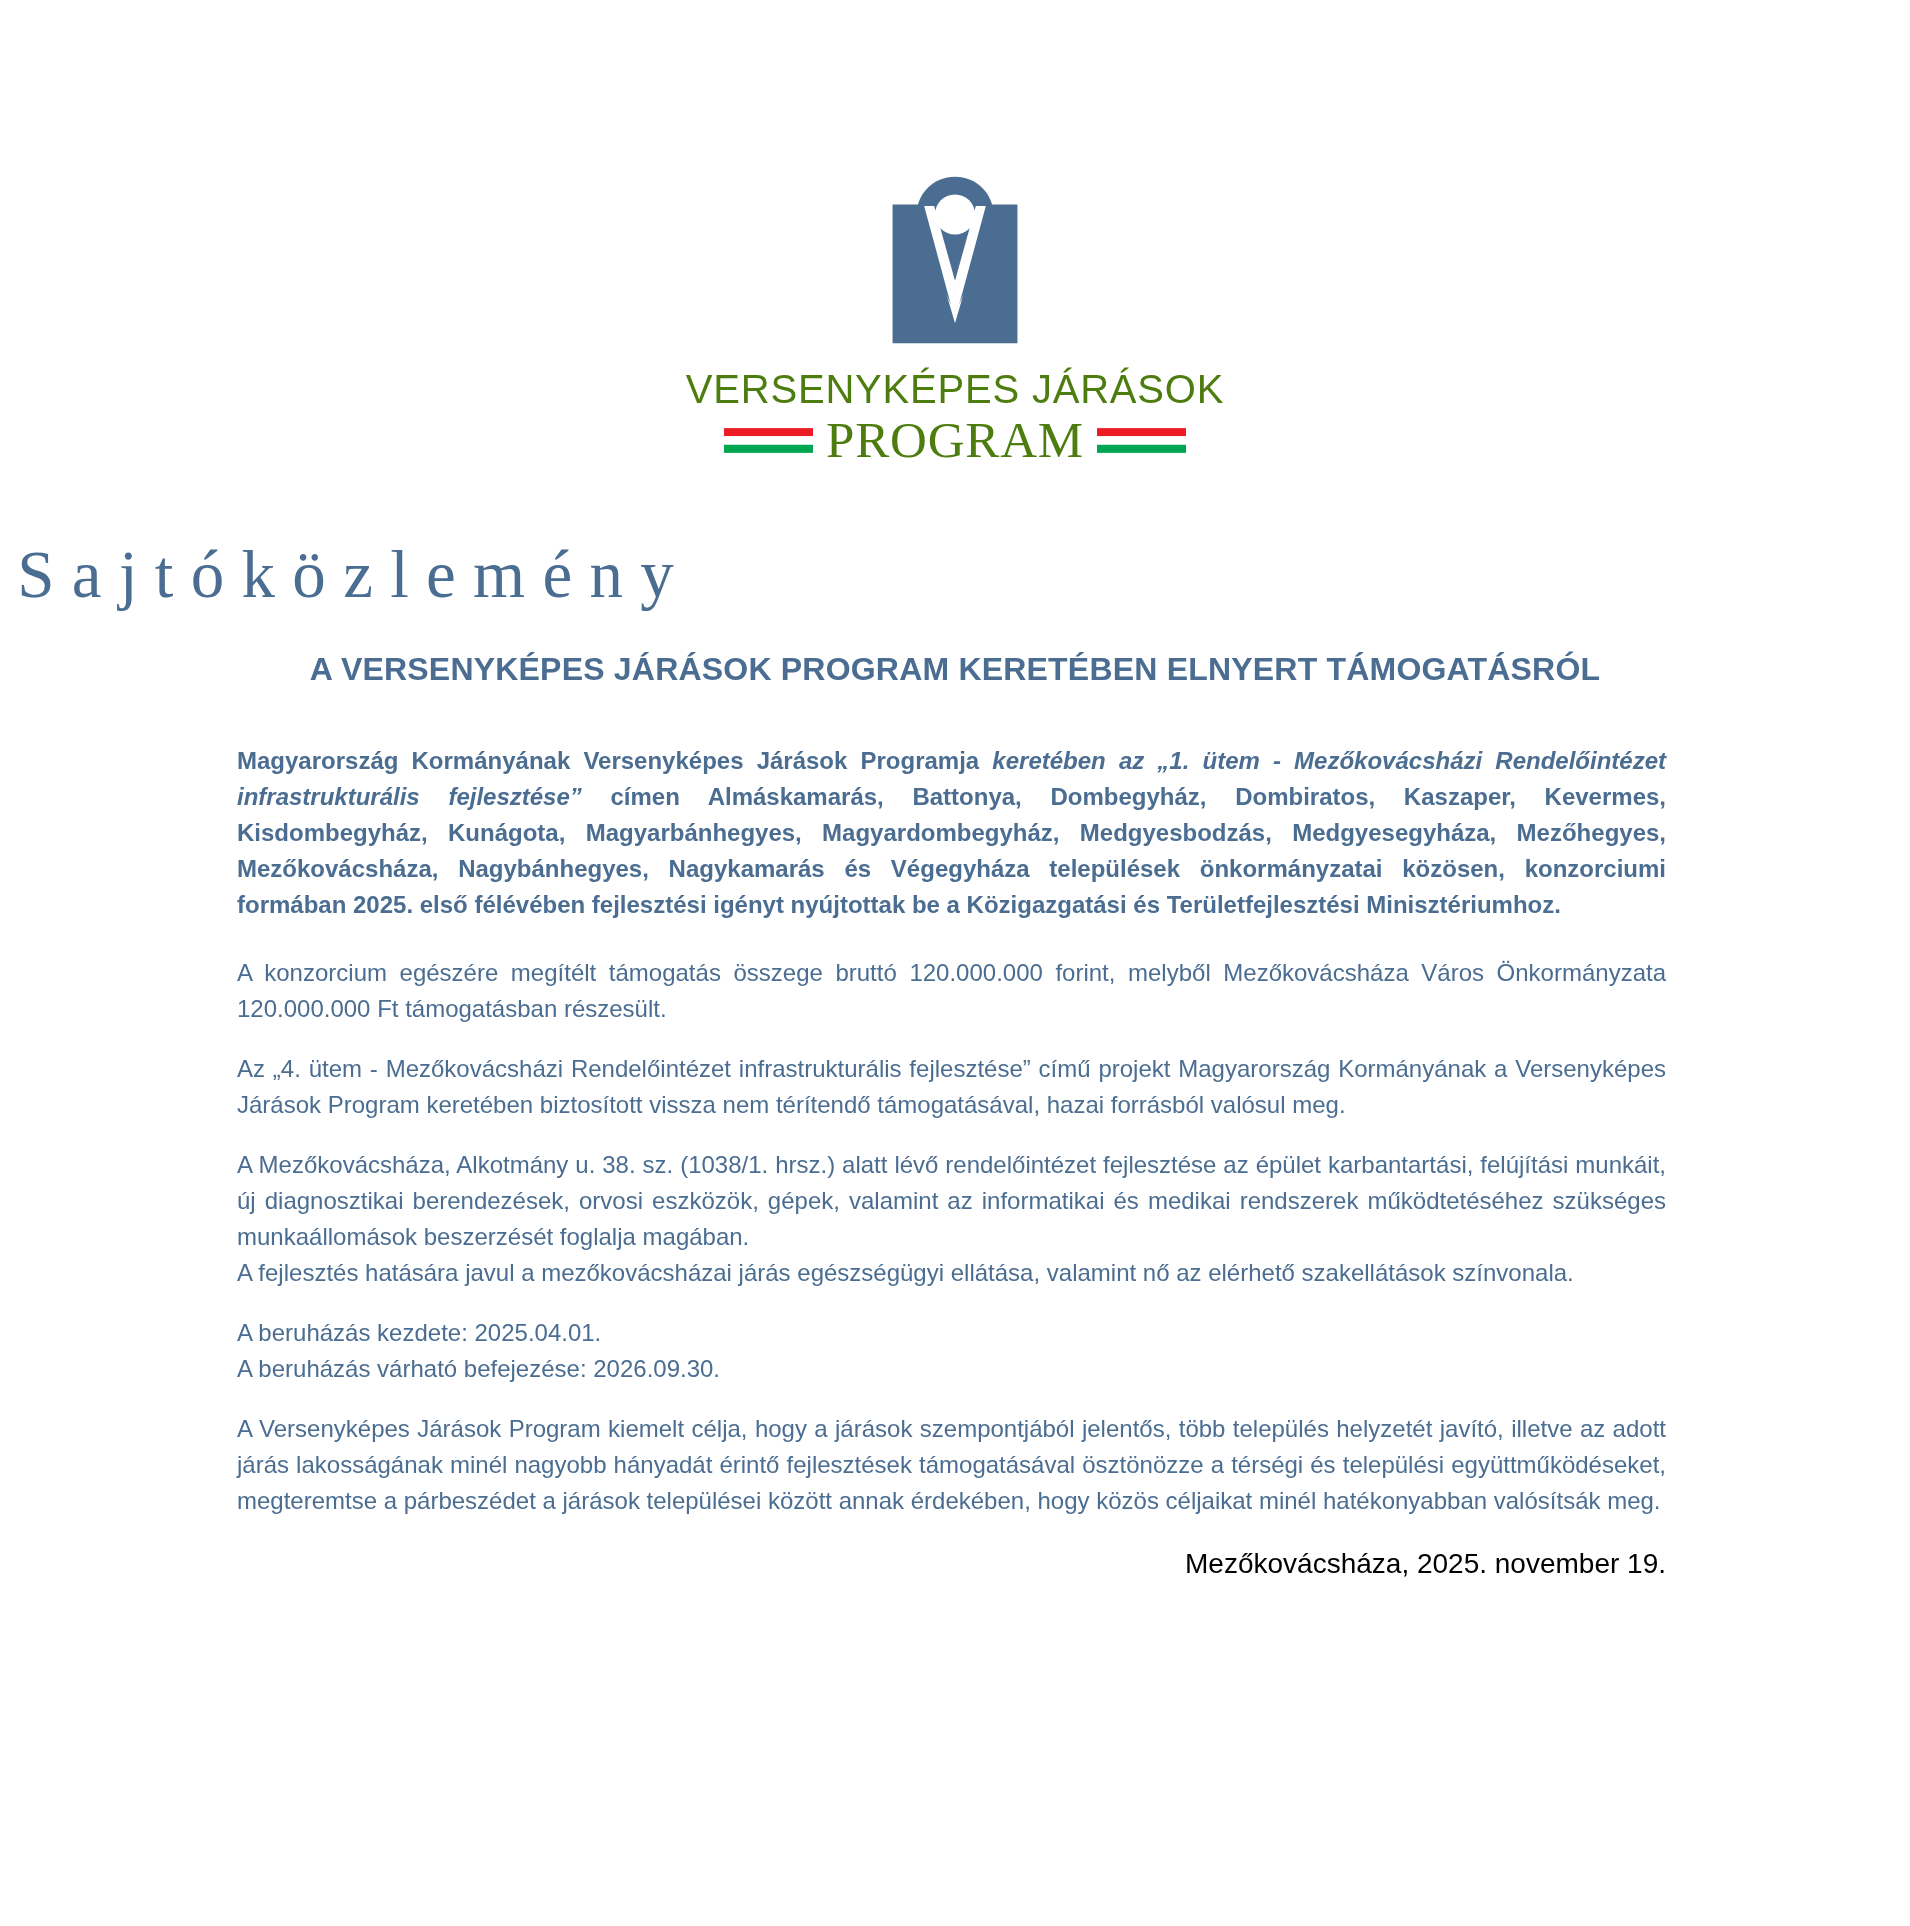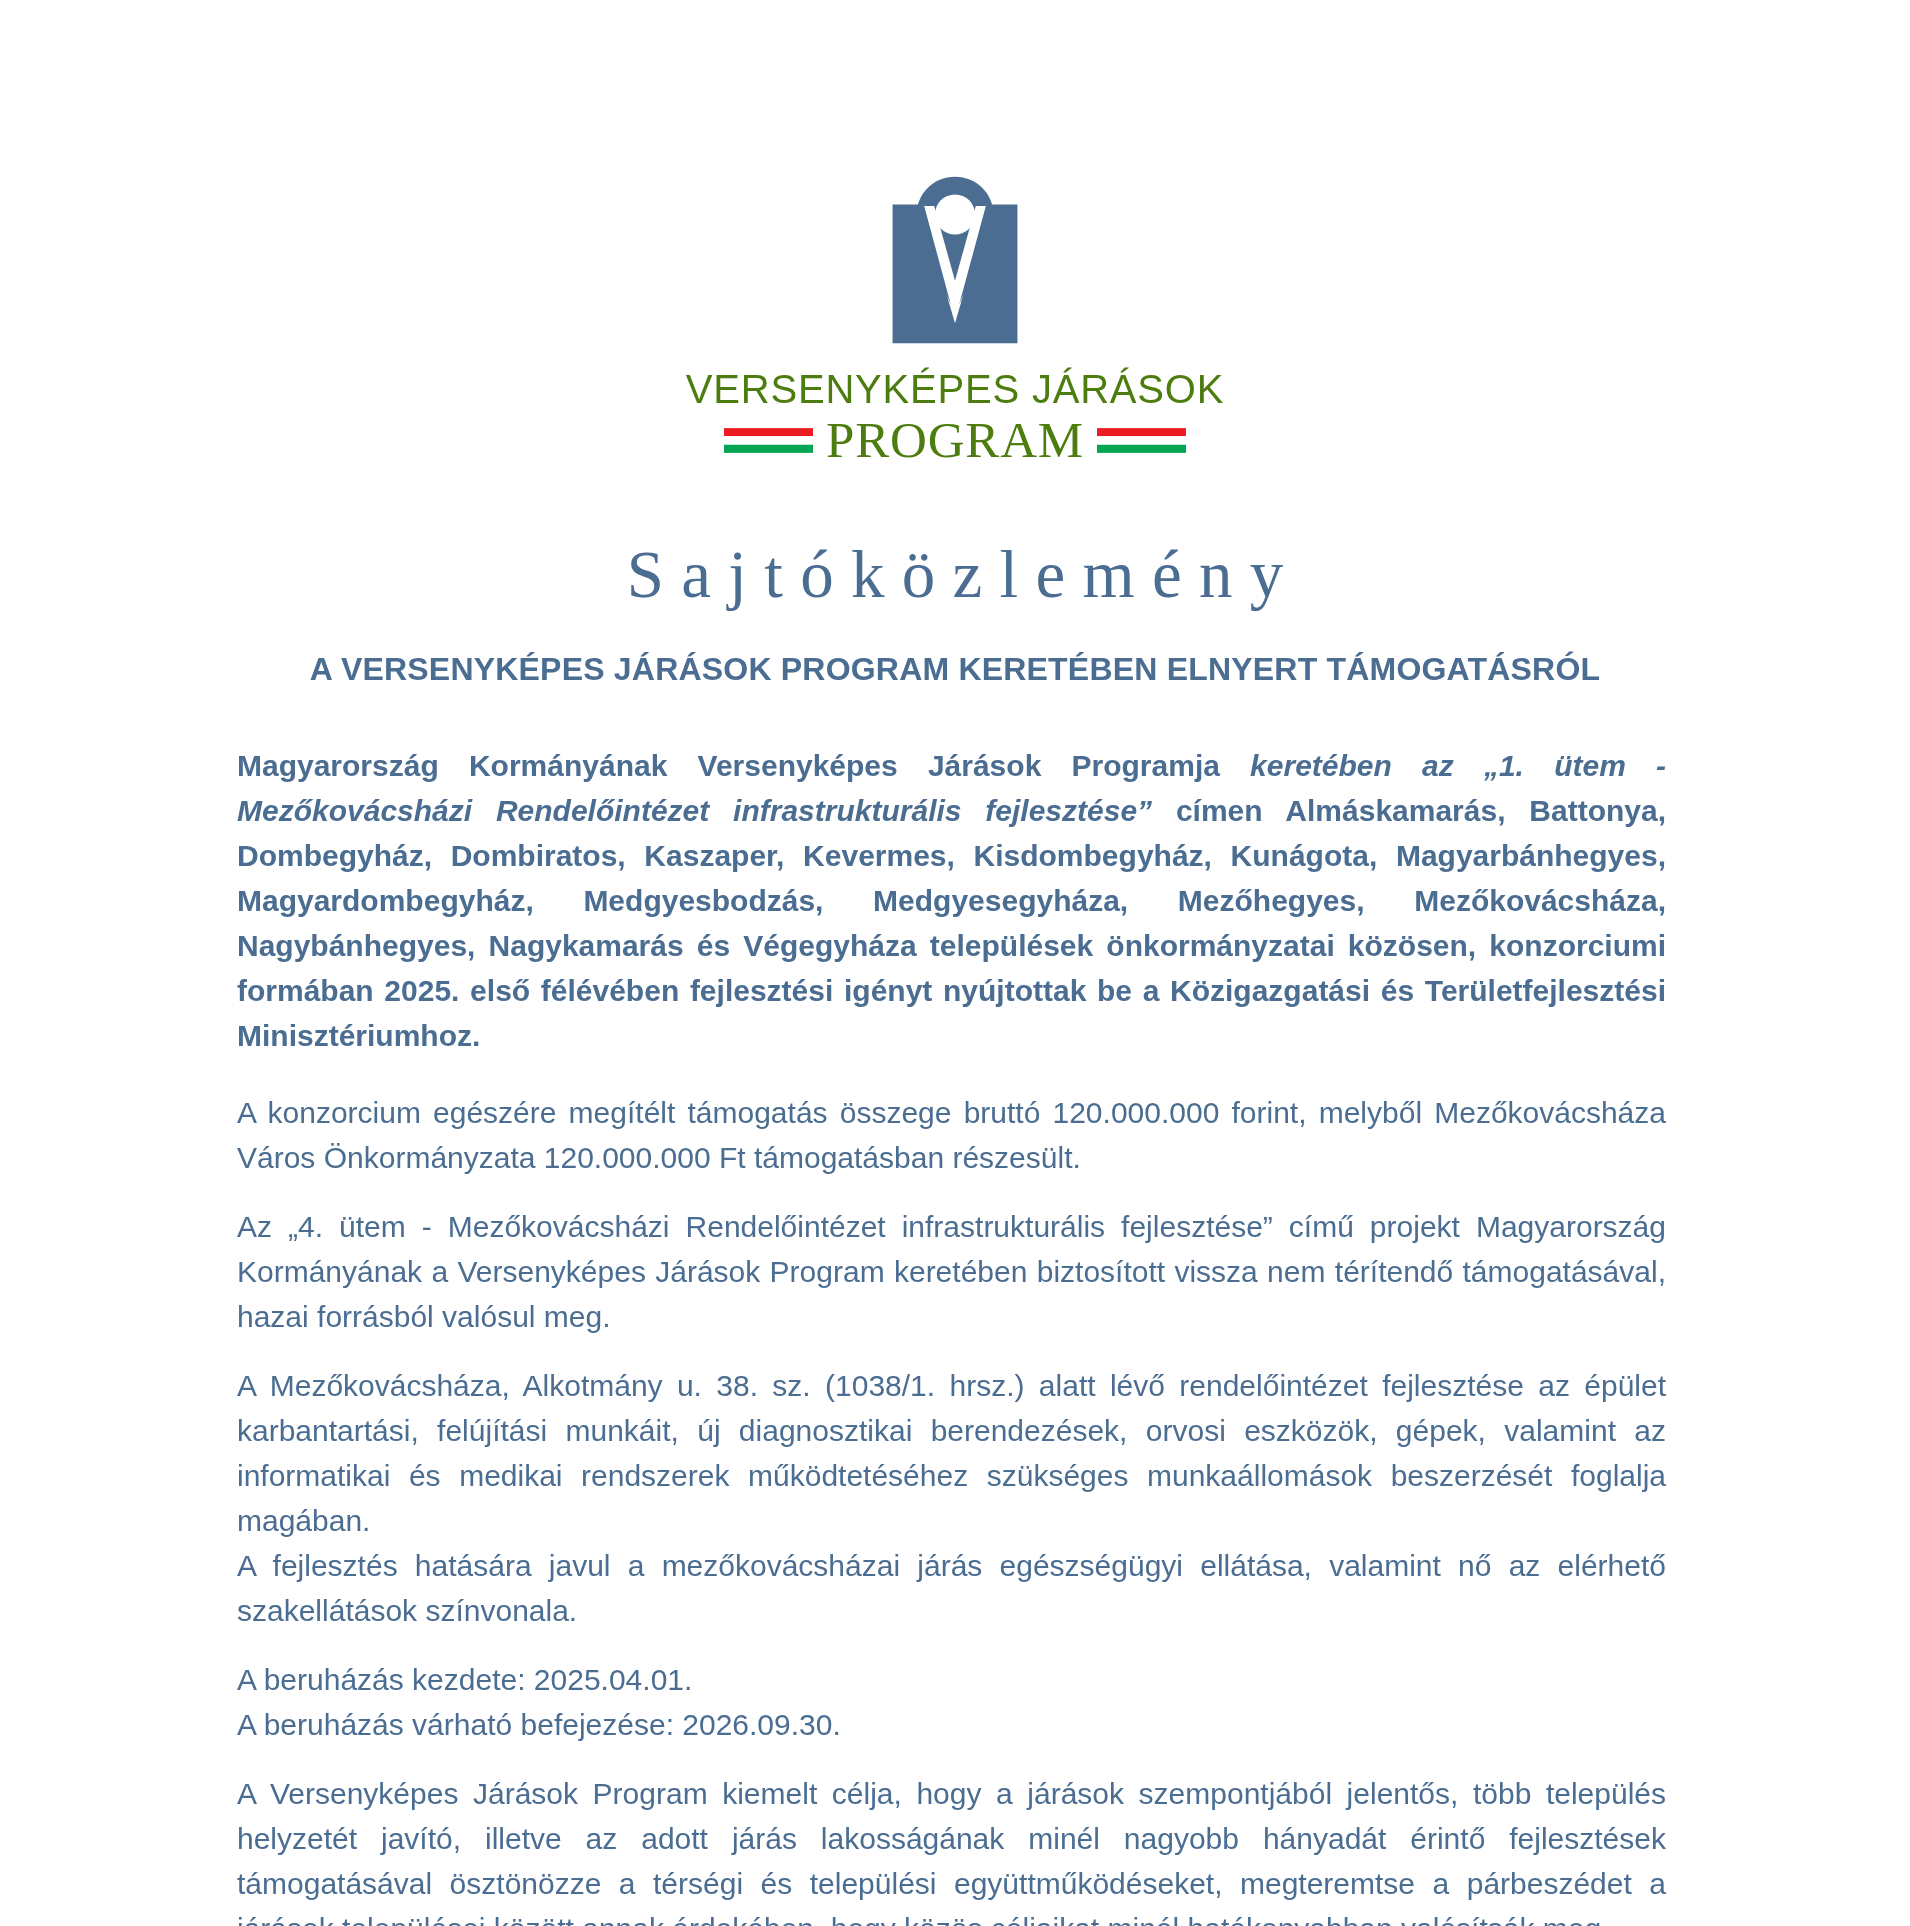--- a/index.html
+++ b/index.html
@@ -67,21 +67,21 @@
     line-height: 1.0;
     white-space: nowrap;
   }
 
   
   .doc-title {
     position: absolute;
     left: 0;
     right: 0;
     top: 539px;
-    text-align: center;
+    text-align: left;
     font-family: "Liberation Serif", serif;
     font-size: 67px;
     letter-spacing: 17.3px;
     color: #4a6d91;
     line-height: 1.05;
     text-indent: 17.3px;
   }
   .doc-subtitle {
     position: absolute;
     left: 0;
@@ -97,21 +97,21 @@
 
   
   .body-col {
     position: absolute;
     left: 237px;
     top: 743px;
     width: 1429px;
   }
   .para {
     font-family: "Liberation Sans", sans-serif;
-    font-size: 30px;
+    font-size: 24px;
     line-height: 1.50;
     color: #4a6d91;
     text-align: justify;
     text-justify: inter-word;
     margin: 0 0 24px 0;
     hyphens: none;
   }
   .para.lead {
     font-weight: bold;
     margin-bottom: 32px;

